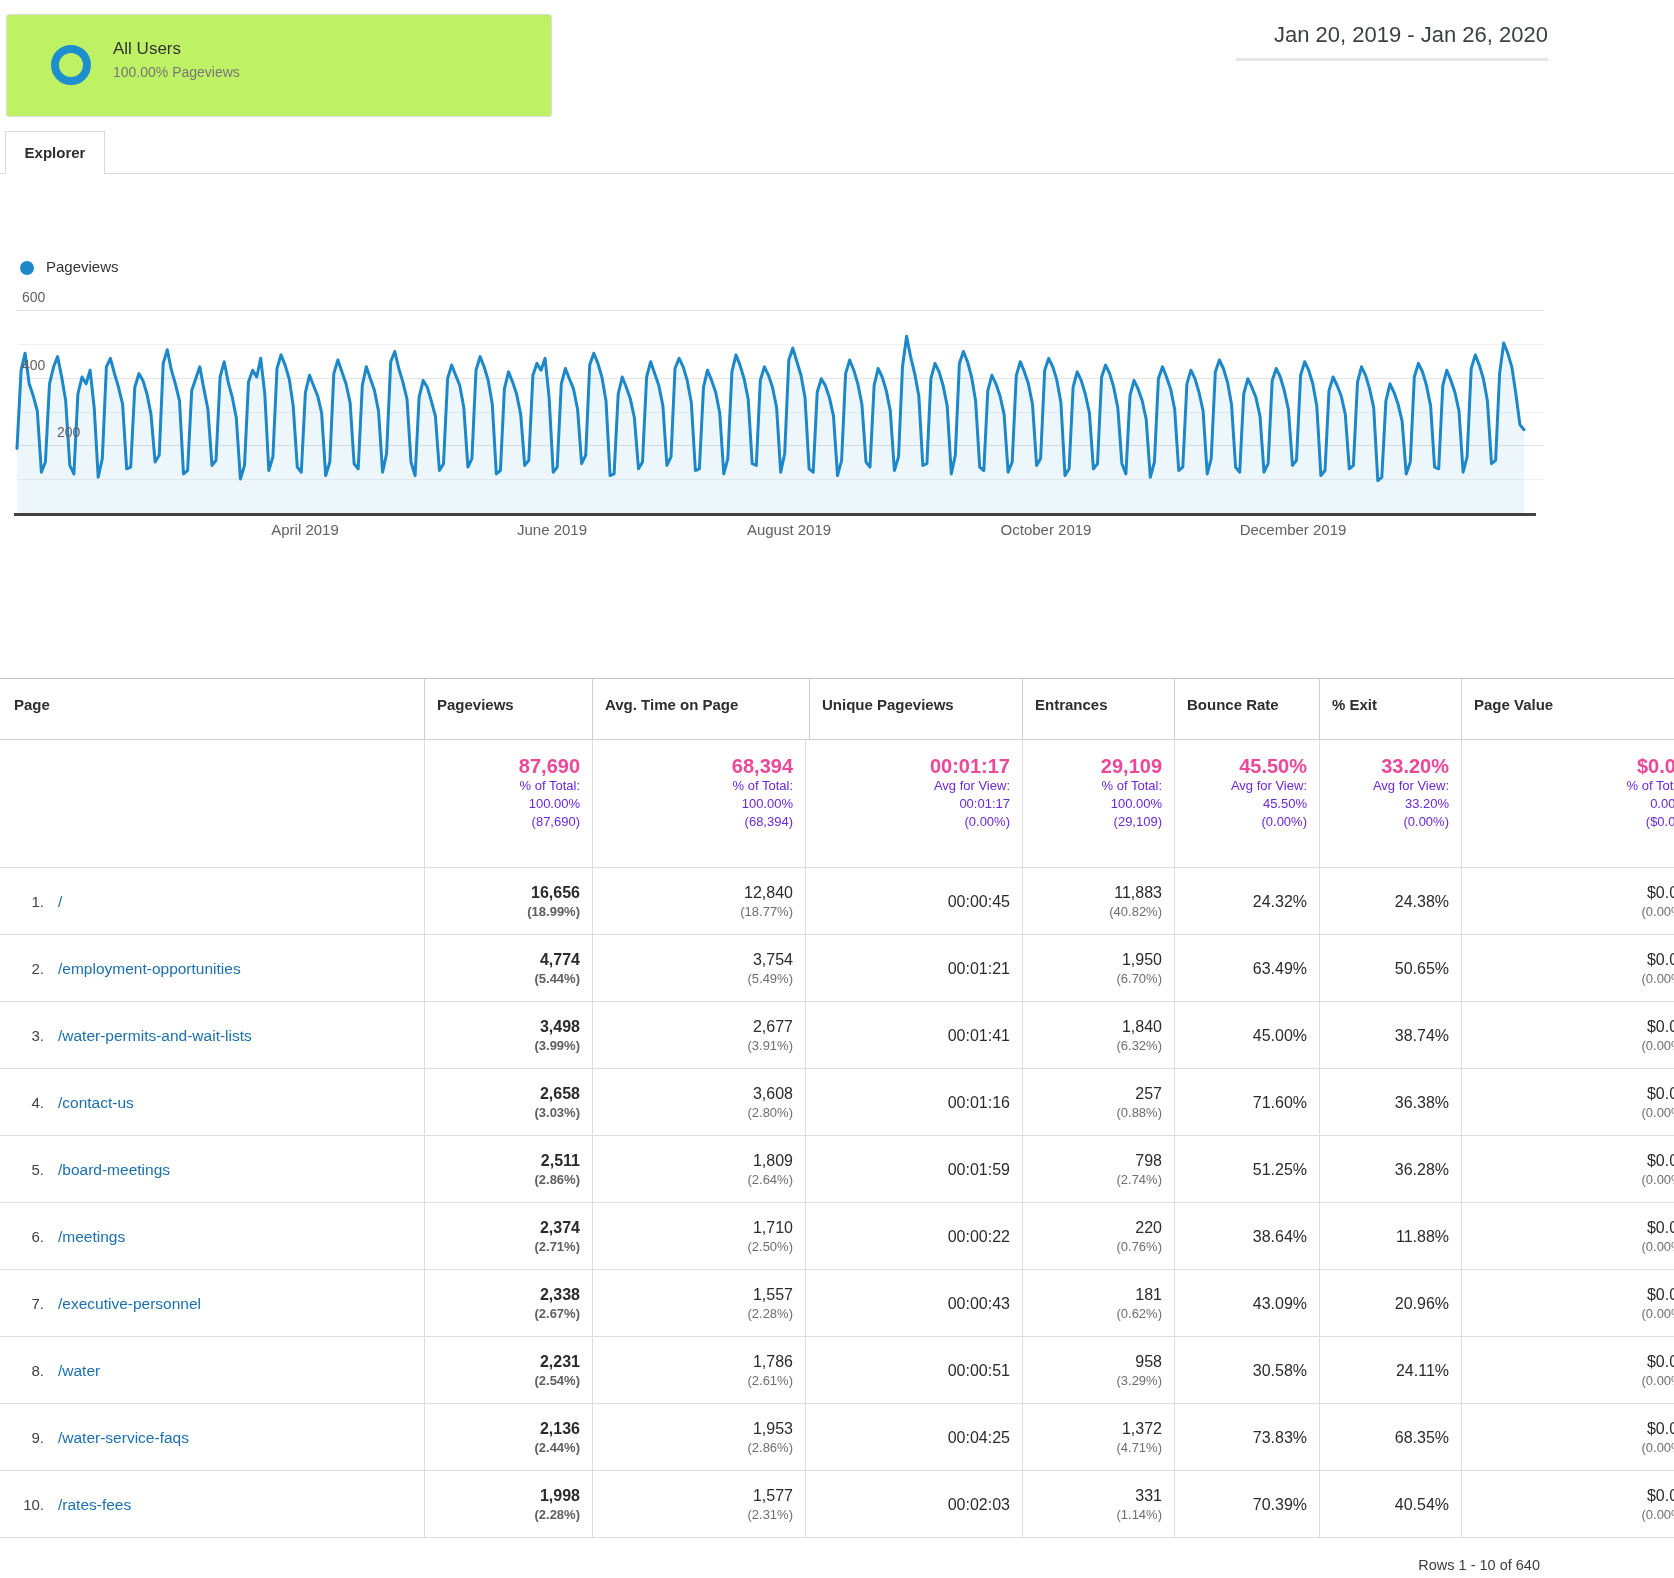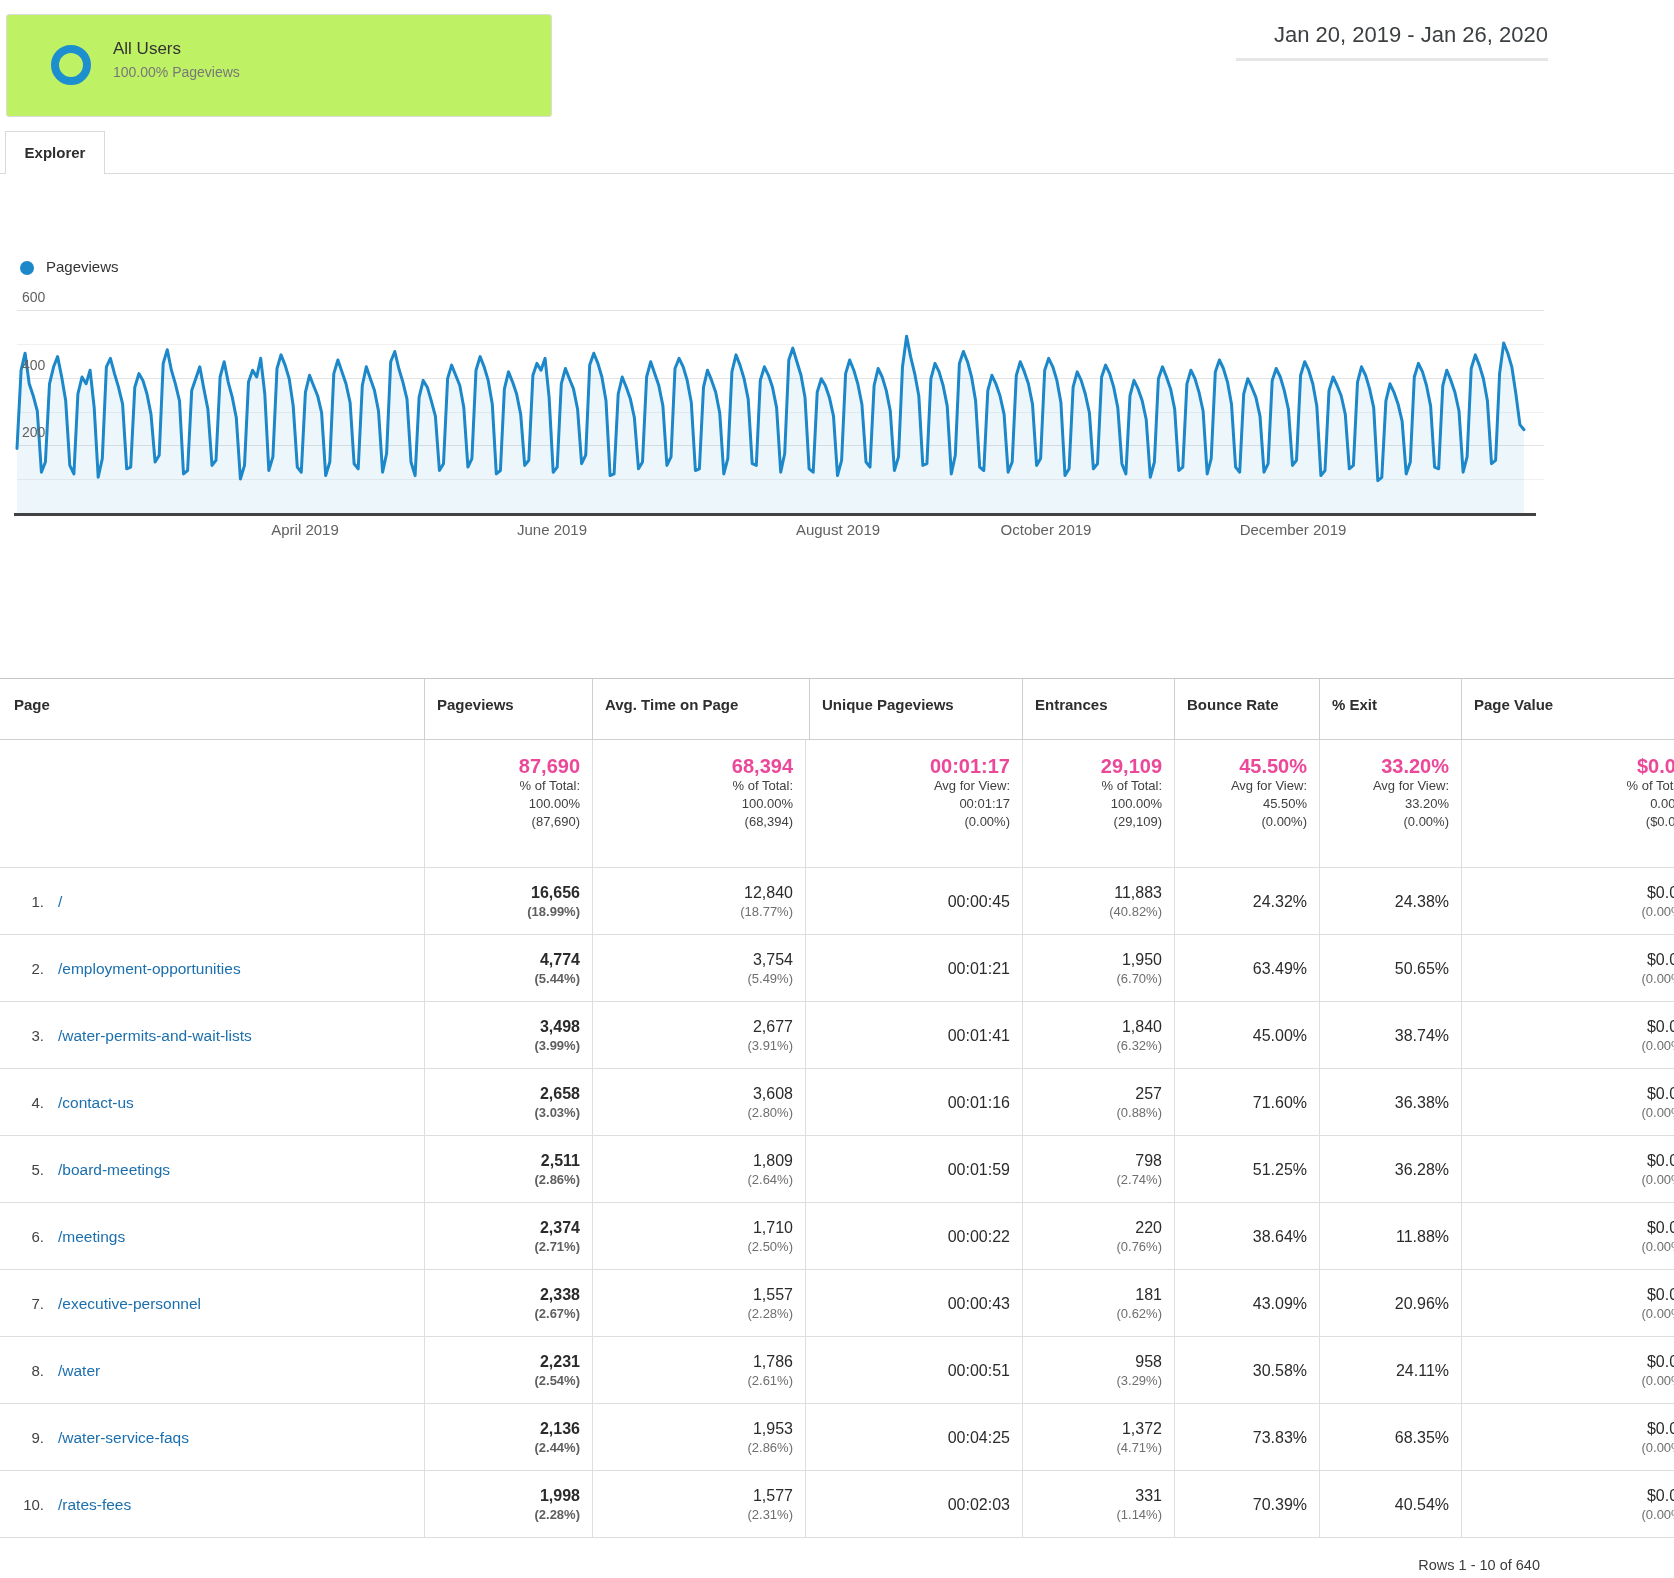--- a/index.html
+++ b/index.html
@@ -35,21 +35,21 @@
   .xlab{top:521px;font-size:15px;color:#616161;transform:translateX(-50%);z-index:3;}
   .chartsvg{left:0;top:0;z-index:1;pointer-events:none;}
 
   
   .table{left:0;top:678px;width:1700px;z-index:2;background:#fff;}
   .thead{display:flex;border-top:1px solid #c6c6c6;border-bottom:1px solid #cfcfcf;height:62px;box-sizing:border-box;}
   .th{box-sizing:border-box;border-right:1px solid #cfcfcf;padding:17px 12px 0 12px;font-size:15px;font-weight:bold;color:#2e2e2e;cursor:pointer;}
   .tsum{display:flex;height:128px;border-bottom:1px solid #dedede;box-sizing:border-box;}
   .sum-cell{box-sizing:border-box;border-right:1px solid #dedede;text-align:right;padding:16px 12px 0 0;}
   .sum-cell .main{font-size:20px;font-weight:bold;color:#ec4899;line-height:21px;}
-  .sum-cell .sub{font-size:13px;color:#404040;line-height:18px;}
+  .sum-cell .sub{font-size:13px;color:#6d28d9;line-height:18px;}
   .trow{display:flex;height:67px;border-bottom:1px solid #dedede;box-sizing:border-box;}
   .td{box-sizing:border-box;border-right:1px solid #dedede;height:67px;display:flex;flex-direction:column;justify-content:center;align-items:flex-end;padding-right:12px;}
   .td.page{flex-direction:row;align-items:center;justify-content:flex-start;padding-left:14px;padding-right:0;}
   .rank{width:30px;text-align:right;color:#424242;font-size:15px;margin-right:14px;flex:none;}
   .plink{color:#1b6fae;font-size:15.5px;text-decoration:none;cursor:pointer;}
   .main{font-size:16px;color:#2b2b2b;line-height:20px;}
   .main.b{font-weight:bold;}
   .sub{font-size:13px;color:#6e6e6e;line-height:17px;}
   .sub.b{font-weight:bold;color:#5f5f5f;}
 
@@ -87,31 +87,31 @@
 
 <div class="abs grid major" style="top:310px;"></div>
 <div class="abs grid minor" style="top:344px;"></div>
 <div class="abs grid major" style="top:378px;"></div>
 <div class="abs grid minor" style="top:412px;"></div>
 <div class="abs grid major" style="top:445px;"></div>
 <div class="abs grid minor" style="top:479px;"></div>
 
 <div class="abs ylab" style="top:289px;">600</div>
 <div class="abs ylab" style="top:357px;">400</div>
-<div class="abs ylab" style="top:424px;">200</div>
+<div class="abs ylab" style="top:424px;margin-left:35px;">200</div>
 
 <svg class="abs chartsvg" width="1674" height="1578">
   <polygon id="area" fill="rgba(28,135,201,0.08)" stroke="none" points="17,513 17.0,448.4 21.1,370.2 25.1,353.2 29.2,383.8 33.2,395.7 37.3,411.0 41.4,472.2 45.4,462.0 49.5,383.8 53.6,366.8 57.6,356.6 61.7,377.0 65.7,400.8 69.8,465.4 73.9,473.9 77.9,394.0 82.0,377.0 86.1,383.8 90.1,370.2 94.2,407.6 98.2,477.3 102.3,458.6 106.4,366.8 110.4,358.3 114.5,373.6 118.5,387.2 122.6,404.2 126.7,468.8 130.7,467.1 134.8,387.2 138.9,373.6 142.9,380.4 147.0,394.0 151.0,414.4 155.1,462.0 159.2,455.2 163.2,363.4 167.3,349.8 171.4,370.2 175.4,383.8 179.5,400.8 183.5,473.9 187.6,470.5 191.7,390.6 195.7,378.7 199.8,366.8 203.9,388.9 207.9,409.3 212.0,465.4 216.0,460.3 220.1,377.0 224.2,361.7 228.2,382.1 232.3,397.4 236.3,417.8 240.4,479.0 244.5,465.4 248.5,382.1 252.6,370.2 256.7,377.0 260.7,358.3 264.8,394.0 268.8,470.5 272.9,456.9 277.0,368.5 281.0,354.9 285.1,365.1 289.2,378.7 293.2,405.9 297.3,467.1 301.3,472.2 305.4,392.3 309.5,375.3 313.5,385.5 317.6,395.7 321.6,412.7 325.7,475.6 329.8,462.0 333.8,373.6 337.9,360.0 342.0,371.9 346.0,383.8 350.1,402.5 354.1,463.7 358.2,468.8 362.3,385.5 366.3,366.8 370.4,378.7 374.5,390.6 378.5,411.0 382.6,472.2 386.6,453.5 390.7,361.7 394.8,351.5 398.8,368.5 402.9,382.1 407.0,399.1 411.0,462.0 415.1,475.6 419.1,397.4 423.2,380.4 427.3,387.2 431.3,400.8 435.4,416.1 439.4,470.5 443.5,463.7 447.6,378.7 451.6,365.1 455.7,375.3 459.8,385.5 463.8,407.6 467.9,467.1 471.9,458.6 476.0,370.2 480.1,356.6 484.1,366.8 488.2,380.4 492.3,404.2 496.3,473.9 500.4,470.5 504.4,388.9 508.5,371.9 512.6,382.1 516.6,394.0 520.7,414.4 524.7,465.4 528.8,460.3 532.9,375.3 536.9,363.4 541.0,370.2 545.1,358.3 549.1,397.4 553.2,472.2 557.2,467.1 561.3,383.8 565.4,368.5 569.4,378.7 573.5,388.9 577.6,409.3 581.6,463.7 585.7,455.2 589.7,365.1 593.8,353.2 597.9,363.4 601.9,377.0 606.0,400.8 610.1,475.6 614.1,473.9 618.2,394.0 622.2,377.0 626.3,387.2 630.4,399.1 634.4,417.8 638.5,468.8 642.5,462.0 646.6,377.0 650.7,361.7 654.7,373.6 658.8,385.5 662.9,405.9 666.9,465.4 671.0,456.9 675.0,368.5 679.1,358.3 683.2,366.8 687.2,380.4 691.3,402.5 695.4,470.5 699.4,468.8 703.5,387.2 707.5,370.2 711.6,380.4 715.7,392.3 719.7,412.7 723.8,473.9 727.8,458.6 731.9,371.9 736.0,354.9 740.0,365.1 744.1,378.7 748.2,399.1 752.2,463.7 756.3,465.4 760.3,380.4 764.4,366.8 768.5,375.3 772.5,387.2 776.6,407.6 780.7,472.2 784.7,453.5 788.8,360.0 792.8,348.1 796.9,361.7 801.0,375.3 805.0,397.4 809.1,468.8 813.2,472.2 817.2,392.3 821.3,378.7 825.3,385.5 829.4,397.4 833.5,416.1 837.5,475.6 841.6,460.3 845.6,373.6 849.7,360.0 853.8,370.2 857.8,383.8 861.9,404.2 866.0,462.0 870.0,467.1 874.1,385.5 878.1,368.5 882.2,377.0 886.3,390.6 890.3,411.0 894.4,470.5 898.5,456.9 902.5,366.8 906.6,336.2 910.6,356.6 914.7,373.6 918.8,395.7 922.8,465.4 926.9,463.7 930.9,378.7 935.0,363.4 939.1,371.9 943.1,385.5 947.2,405.9 951.3,473.9 955.3,455.2 959.4,363.4 963.4,351.5 967.5,361.7 971.6,377.0 975.6,400.8 979.7,467.1 983.8,470.5 987.8,390.6 991.9,375.3 995.9,383.8 1000.0,395.7 1004.1,414.4 1008.1,472.2 1012.2,462.0 1016.3,375.3 1020.3,361.7 1024.4,371.9 1028.4,383.8 1032.5,404.2 1036.6,465.4 1040.6,458.6 1044.7,370.2 1048.7,358.3 1052.8,366.8 1056.9,380.4 1060.9,402.5 1065.0,475.6 1069.1,468.8 1073.1,387.2 1077.2,371.9 1081.2,380.4 1085.3,394.0 1089.4,412.7 1093.4,468.8 1097.5,463.7 1101.6,377.0 1105.6,365.1 1109.7,373.6 1113.7,387.2 1117.8,407.6 1121.9,463.7 1125.9,473.9 1130.0,395.7 1134.0,380.4 1138.1,388.9 1142.2,400.8 1146.2,419.5 1150.3,477.3 1154.4,462.0 1158.4,378.7 1162.5,366.8 1166.5,377.0 1170.6,388.9 1174.7,409.3 1178.7,470.5 1182.8,467.1 1186.9,383.8 1190.9,370.2 1195.0,378.7 1199.0,392.3 1203.1,411.0 1207.2,473.9 1211.2,458.6 1215.3,371.9 1219.4,360.0 1223.4,368.5 1227.5,382.1 1231.5,404.2 1235.6,467.1 1239.7,472.2 1243.7,394.0 1247.8,378.7 1251.8,387.2 1255.9,397.4 1260.0,416.1 1264.0,472.2 1268.1,463.7 1272.2,380.4 1276.2,368.5 1280.3,377.0 1284.3,390.6 1288.4,409.3 1292.5,465.4 1296.5,460.3 1300.6,375.3 1304.7,361.7 1308.7,370.2 1312.8,383.8 1316.8,405.9 1320.9,475.6 1325.0,470.5 1329.0,390.6 1333.1,377.0 1337.1,385.5 1341.2,395.7 1345.3,414.4 1349.3,468.8 1353.4,465.4 1357.5,382.1 1361.5,366.8 1365.6,375.3 1369.6,388.9 1373.7,407.6 1377.8,480.7 1381.8,477.3 1385.9,400.8 1390.0,383.8 1394.0,392.3 1398.1,404.2 1402.1,421.2 1406.2,473.9 1410.3,462.0 1414.3,377.0 1418.4,363.4 1422.5,371.9 1426.5,385.5 1430.6,405.9 1434.6,467.1 1438.7,468.8 1442.8,385.5 1446.8,370.2 1450.9,380.4 1454.9,392.3 1459.0,411.0 1463.1,472.2 1467.1,456.9 1471.2,368.5 1475.3,354.9 1479.3,365.1 1483.4,378.7 1487.4,400.8 1491.5,463.7 1495.6,460.3 1499.6,373.6 1503.7,343.0 1507.8,353.2 1511.8,366.8 1515.9,394.0 1519.9,424.6 1524.0,429.7 1524,513"></polygon>
   <polyline id="line" fill="none" stroke="#1c87c9" stroke-width="3" stroke-linejoin="round" stroke-linecap="round" points="17.0,448.4 21.1,370.2 25.1,353.2 29.2,383.8 33.2,395.7 37.3,411.0 41.4,472.2 45.4,462.0 49.5,383.8 53.6,366.8 57.6,356.6 61.7,377.0 65.7,400.8 69.8,465.4 73.9,473.9 77.9,394.0 82.0,377.0 86.1,383.8 90.1,370.2 94.2,407.6 98.2,477.3 102.3,458.6 106.4,366.8 110.4,358.3 114.5,373.6 118.5,387.2 122.6,404.2 126.7,468.8 130.7,467.1 134.8,387.2 138.9,373.6 142.9,380.4 147.0,394.0 151.0,414.4 155.1,462.0 159.2,455.2 163.2,363.4 167.3,349.8 171.4,370.2 175.4,383.8 179.5,400.8 183.5,473.9 187.6,470.5 191.7,390.6 195.7,378.7 199.8,366.8 203.9,388.9 207.9,409.3 212.0,465.4 216.0,460.3 220.1,377.0 224.2,361.7 228.2,382.1 232.3,397.4 236.3,417.8 240.4,479.0 244.5,465.4 248.5,382.1 252.6,370.2 256.7,377.0 260.7,358.3 264.8,394.0 268.8,470.5 272.9,456.9 277.0,368.5 281.0,354.9 285.1,365.1 289.2,378.7 293.2,405.9 297.3,467.1 301.3,472.2 305.4,392.3 309.5,375.3 313.5,385.5 317.6,395.7 321.6,412.7 325.7,475.6 329.8,462.0 333.8,373.6 337.9,360.0 342.0,371.9 346.0,383.8 350.1,402.5 354.1,463.7 358.2,468.8 362.3,385.5 366.3,366.8 370.4,378.7 374.5,390.6 378.5,411.0 382.6,472.2 386.6,453.5 390.7,361.7 394.8,351.5 398.8,368.5 402.9,382.1 407.0,399.1 411.0,462.0 415.1,475.6 419.1,397.4 423.2,380.4 427.3,387.2 431.3,400.8 435.4,416.1 439.4,470.5 443.5,463.7 447.6,378.7 451.6,365.1 455.7,375.3 459.8,385.5 463.8,407.6 467.9,467.1 471.9,458.6 476.0,370.2 480.1,356.6 484.1,366.8 488.2,380.4 492.3,404.2 496.3,473.9 500.4,470.5 504.4,388.9 508.5,371.9 512.6,382.1 516.6,394.0 520.7,414.4 524.7,465.4 528.8,460.3 532.9,375.3 536.9,363.4 541.0,370.2 545.1,358.3 549.1,397.4 553.2,472.2 557.2,467.1 561.3,383.8 565.4,368.5 569.4,378.7 573.5,388.9 577.6,409.3 581.6,463.7 585.7,455.2 589.7,365.1 593.8,353.2 597.9,363.4 601.9,377.0 606.0,400.8 610.1,475.6 614.1,473.9 618.2,394.0 622.2,377.0 626.3,387.2 630.4,399.1 634.4,417.8 638.5,468.8 642.5,462.0 646.6,377.0 650.7,361.7 654.7,373.6 658.8,385.5 662.9,405.9 666.9,465.4 671.0,456.9 675.0,368.5 679.1,358.3 683.2,366.8 687.2,380.4 691.3,402.5 695.4,470.5 699.4,468.8 703.5,387.2 707.5,370.2 711.6,380.4 715.7,392.3 719.7,412.7 723.8,473.9 727.8,458.6 731.9,371.9 736.0,354.9 740.0,365.1 744.1,378.7 748.2,399.1 752.2,463.7 756.3,465.4 760.3,380.4 764.4,366.8 768.5,375.3 772.5,387.2 776.6,407.6 780.7,472.2 784.7,453.5 788.8,360.0 792.8,348.1 796.9,361.7 801.0,375.3 805.0,397.4 809.1,468.8 813.2,472.2 817.2,392.3 821.3,378.7 825.3,385.5 829.4,397.4 833.5,416.1 837.5,475.6 841.6,460.3 845.6,373.6 849.7,360.0 853.8,370.2 857.8,383.8 861.9,404.2 866.0,462.0 870.0,467.1 874.1,385.5 878.1,368.5 882.2,377.0 886.3,390.6 890.3,411.0 894.4,470.5 898.5,456.9 902.5,366.8 906.6,336.2 910.6,356.6 914.7,373.6 918.8,395.7 922.8,465.4 926.9,463.7 930.9,378.7 935.0,363.4 939.1,371.9 943.1,385.5 947.2,405.9 951.3,473.9 955.3,455.2 959.4,363.4 963.4,351.5 967.5,361.7 971.6,377.0 975.6,400.8 979.7,467.1 983.8,470.5 987.8,390.6 991.9,375.3 995.9,383.8 1000.0,395.7 1004.1,414.4 1008.1,472.2 1012.2,462.0 1016.3,375.3 1020.3,361.7 1024.4,371.9 1028.4,383.8 1032.5,404.2 1036.6,465.4 1040.6,458.6 1044.7,370.2 1048.7,358.3 1052.8,366.8 1056.9,380.4 1060.9,402.5 1065.0,475.6 1069.1,468.8 1073.1,387.2 1077.2,371.9 1081.2,380.4 1085.3,394.0 1089.4,412.7 1093.4,468.8 1097.5,463.7 1101.6,377.0 1105.6,365.1 1109.7,373.6 1113.7,387.2 1117.8,407.6 1121.9,463.7 1125.9,473.9 1130.0,395.7 1134.0,380.4 1138.1,388.9 1142.2,400.8 1146.2,419.5 1150.3,477.3 1154.4,462.0 1158.4,378.7 1162.5,366.8 1166.5,377.0 1170.6,388.9 1174.7,409.3 1178.7,470.5 1182.8,467.1 1186.9,383.8 1190.9,370.2 1195.0,378.7 1199.0,392.3 1203.1,411.0 1207.2,473.9 1211.2,458.6 1215.3,371.9 1219.4,360.0 1223.4,368.5 1227.5,382.1 1231.5,404.2 1235.6,467.1 1239.7,472.2 1243.7,394.0 1247.8,378.7 1251.8,387.2 1255.9,397.4 1260.0,416.1 1264.0,472.2 1268.1,463.7 1272.2,380.4 1276.2,368.5 1280.3,377.0 1284.3,390.6 1288.4,409.3 1292.5,465.4 1296.5,460.3 1300.6,375.3 1304.7,361.7 1308.7,370.2 1312.8,383.8 1316.8,405.9 1320.9,475.6 1325.0,470.5 1329.0,390.6 1333.1,377.0 1337.1,385.5 1341.2,395.7 1345.3,414.4 1349.3,468.8 1353.4,465.4 1357.5,382.1 1361.5,366.8 1365.6,375.3 1369.6,388.9 1373.7,407.6 1377.8,480.7 1381.8,477.3 1385.9,400.8 1390.0,383.8 1394.0,392.3 1398.1,404.2 1402.1,421.2 1406.2,473.9 1410.3,462.0 1414.3,377.0 1418.4,363.4 1422.5,371.9 1426.5,385.5 1430.6,405.9 1434.6,467.1 1438.7,468.8 1442.8,385.5 1446.8,370.2 1450.9,380.4 1454.9,392.3 1459.0,411.0 1463.1,472.2 1467.1,456.9 1471.2,368.5 1475.3,354.9 1479.3,365.1 1483.4,378.7 1487.4,400.8 1491.5,463.7 1495.6,460.3 1499.6,373.6 1503.7,343.0 1507.8,353.2 1511.8,366.8 1515.9,394.0 1519.9,424.6 1524.0,429.7"></polyline>
 </svg>
 
 <div class="abs xaxis"></div>
 <div class="abs xlab" style="left:305px;">April 2019</div>
 <div class="abs xlab" style="left:552px;">June 2019</div>
-<div class="abs xlab" style="left:838px;text-align:center;">August 2019</div>
+<div class="abs xlab" style="left:789px;text-align:center;">August 2019</div>
 <div class="abs xlab" style="left:1046px;">October 2019</div>
 <div class="abs xlab" style="left:1293px;">December 2019</div>
 
 <div class="abs table">
   <div class="thead">
     <div class="th c-page" style="padding-left:14px;">Page</div>
     <div class="th c-pv">Pageviews</div>
     <div class="th c-time">Avg. Time on Page</div>
     <div class="th c-uniq">Unique Pageviews</div>
     <div class="th c-ent">Entrances</div>

